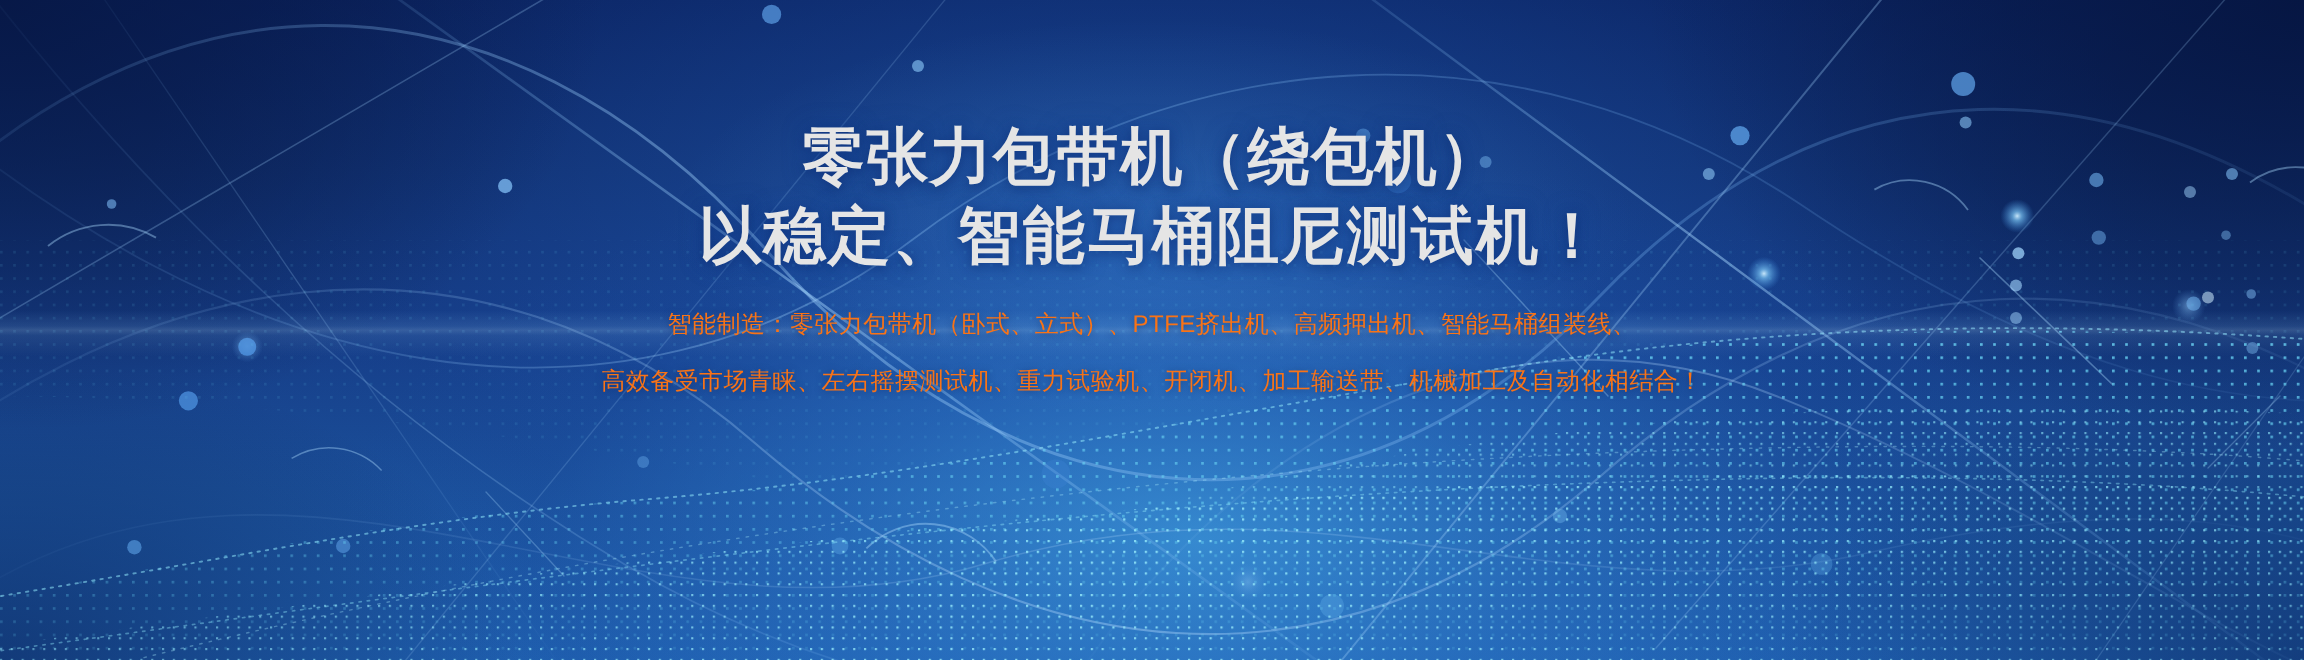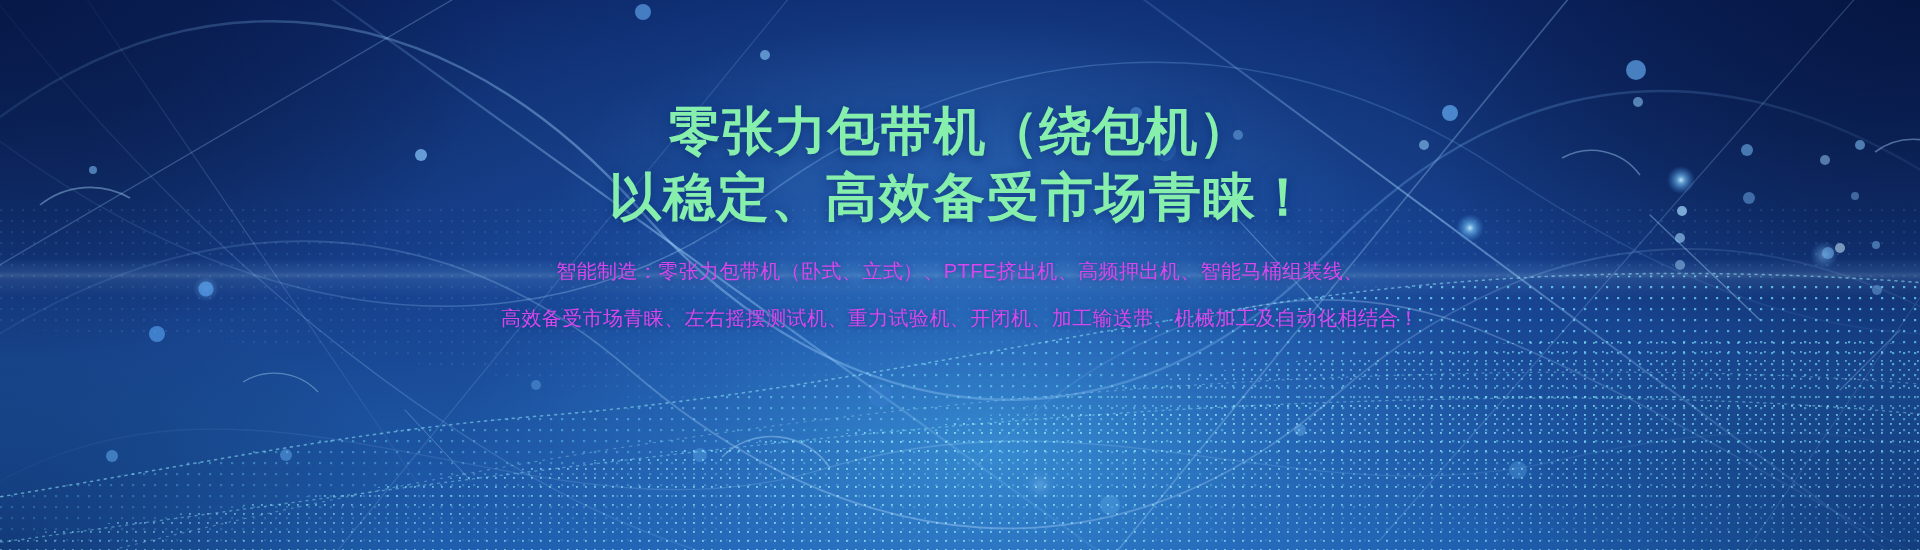--- a/index.html
+++ b/index.html
@@ -56,41 +56,41 @@
   
   #content {
     position: absolute;
     inset: 0;
     display: flex;
     flex-direction: column;
     align-items: center;
     z-index: 20;
   }
   .headline {
-    color: #86efac;
+    color: #e5e5e5;
     font-weight: bold;
     letter-spacing: 1px;
     white-space: nowrap;
     text-shadow:
       0 0 18px rgba(20,70,160,0.55),
       0 2px 10px rgba(8,30,90,0.55);
   }
   #title-line-1 {
     margin-top: 101px;
     font-size: 52px;
     line-height: 60px;
   }
   #title-line-2 {
     margin-top: 6px;
     font-size: 52px;
     line-height: 60px;
     letter-spacing: 2px;
   }
   .subline {
-    color: #d946ef;
+    color: #f97316;
     font-size: 20px;
     line-height: 28px;
     font-weight: normal;
     white-space: nowrap;
     letter-spacing: 0.4px;
     text-shadow: 0 1px 6px rgba(10,38,100,0.60);
   }
   #sub-line-1 { margin-top: 30px; }
   #sub-line-2 { margin-top: 19px; }
 </style>
@@ -285,18 +285,18 @@
       <path d="M -20,545 C 210,514 420,484 660,456 C 920,426 1160,406 1410,400 C 1630,394 1800,402 1940,416" stroke="#8fe6fa" stroke-width="1.4" opacity="0.42" stroke-dasharray="2 5"></path>
       <path d="M 120,548 C 330,496 560,452 820,420 C 1080,388 1340,372 1600,372 C 1740,372 1860,378 1940,386" stroke="#a6ecfb" stroke-width="1.2" opacity="0.35" stroke-dasharray="2 6"></path>
     </g>
   </svg>
 
   <div class="layer" id="bg-horizon"></div>
   <div class="layer" id="bg-bloom"></div>
 
   <div id="content">
     <div class="headline" id="title-line-1">零张力包带机（绕包机）</div>
-    <div class="headline" id="title-line-2">以稳定、高效备受市场青睐！</div>
+    <div class="headline" id="title-line-2">以稳定、智能马桶阻尼测试机！</div>
     <div class="subline" id="sub-line-1">智能制造：零张力包带机（卧式、立式）、PTFE挤出机、高频押出机、智能马桶组装线、</div>
     <div class="subline" id="sub-line-2">高效备受市场青睐、左右摇摆测试机、重力试验机、开闭机、加工输送带、机械加工及自动化相结合！</div>
   </div>
 
 </div>
 
 </body></html>

